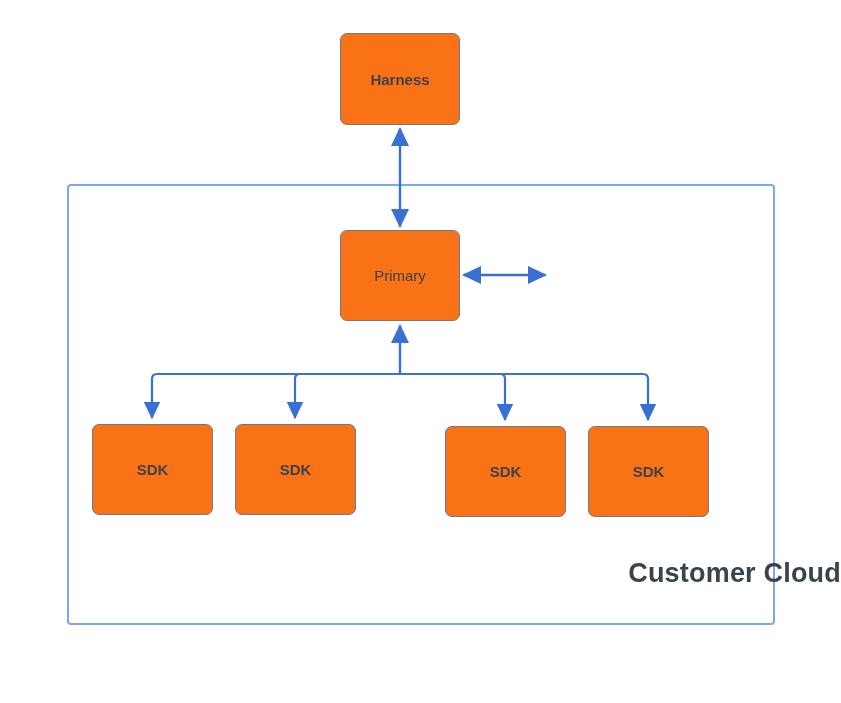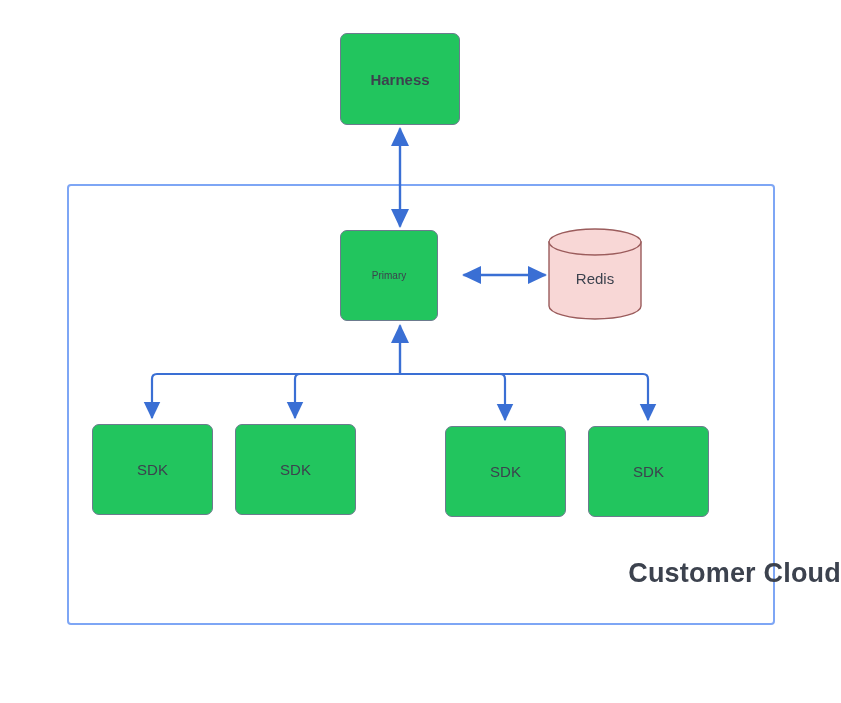--- a/index.html
+++ b/index.html
@@ -48,21 +48,21 @@
     color: #3C424E;
     letter-spacing: 0.2px;
     line-height: 34px;
     white-space: nowrap;
   }
 
   
   .node-box {
     position: absolute;
     box-sizing: border-box;
-    background: #22c55e;
+    background: #f97316;
     border: 1px solid #6C7B8E;
     border-radius: 7px;
     display: flex;
     align-items: center;
     justify-content: center;
     color: #3C424E;
     text-align: center;
   }
   .node-box .node-label {
     display: block;
@@ -75,29 +75,29 @@
     top: 33px;
     width: 120px;
     height: 92px;
     font-size: 15px;
     font-weight: bold;
   }
 
   .box-primary {
     left: 340px;
     top: 230px;
-    width: 98px;
+    width: 120px;
     height: 91px;
-    font-size: 10px;
+    font-size: 15px;
     font-weight: normal;
   }
 
   .box-sdk {
     font-size: 15px;
-    font-weight: normal;
+    font-weight: bold;
     width: 121px;
     height: 91px;
   }
   .sdk-1 { left: 92px;  top: 424px; }
   .sdk-2 { left: 235px; top: 424px; }
   .sdk-3 { left: 445px; top: 426px; }
   .sdk-4 { left: 588px; top: 426px; }
 
   
   .cylinder {
@@ -184,29 +184,20 @@
   </svg>
 
   <div class="node-box box-harness">
     <span class="node-label">Harness</span>
   </div>
 
   <div class="node-box box-primary">
     <span class="node-label">Primary</span>
   </div>
 
-  <div class="cylinder">
-    <svg class="cyl-svg" viewBox="0 0 94 92" xmlns="http://www.w3.org/2000/svg">
-      <path d="M1,14 L1,78 A46,13 0 0 0 93,78 L93,14 Z" fill="#F8D7D6" stroke="#9B5C5C" stroke-width="1.4"></path>
-      <ellipse cx="47" cy="14" rx="46" ry="13" fill="#F8D7D6" stroke="#9B5C5C" stroke-width="1.4"></ellipse>
-    </svg>
-    <div class="cyl-label">
-      <span>Redis</span>
-    </div>
-  </div>
 
   <div class="node-box box-sdk sdk-1">
     <span class="node-label">SDK</span>
   </div>
   <div class="node-box box-sdk sdk-2">
     <span class="node-label">SDK</span>
   </div>
   <div class="node-box box-sdk sdk-3">
     <span class="node-label">SDK</span>
   </div>

